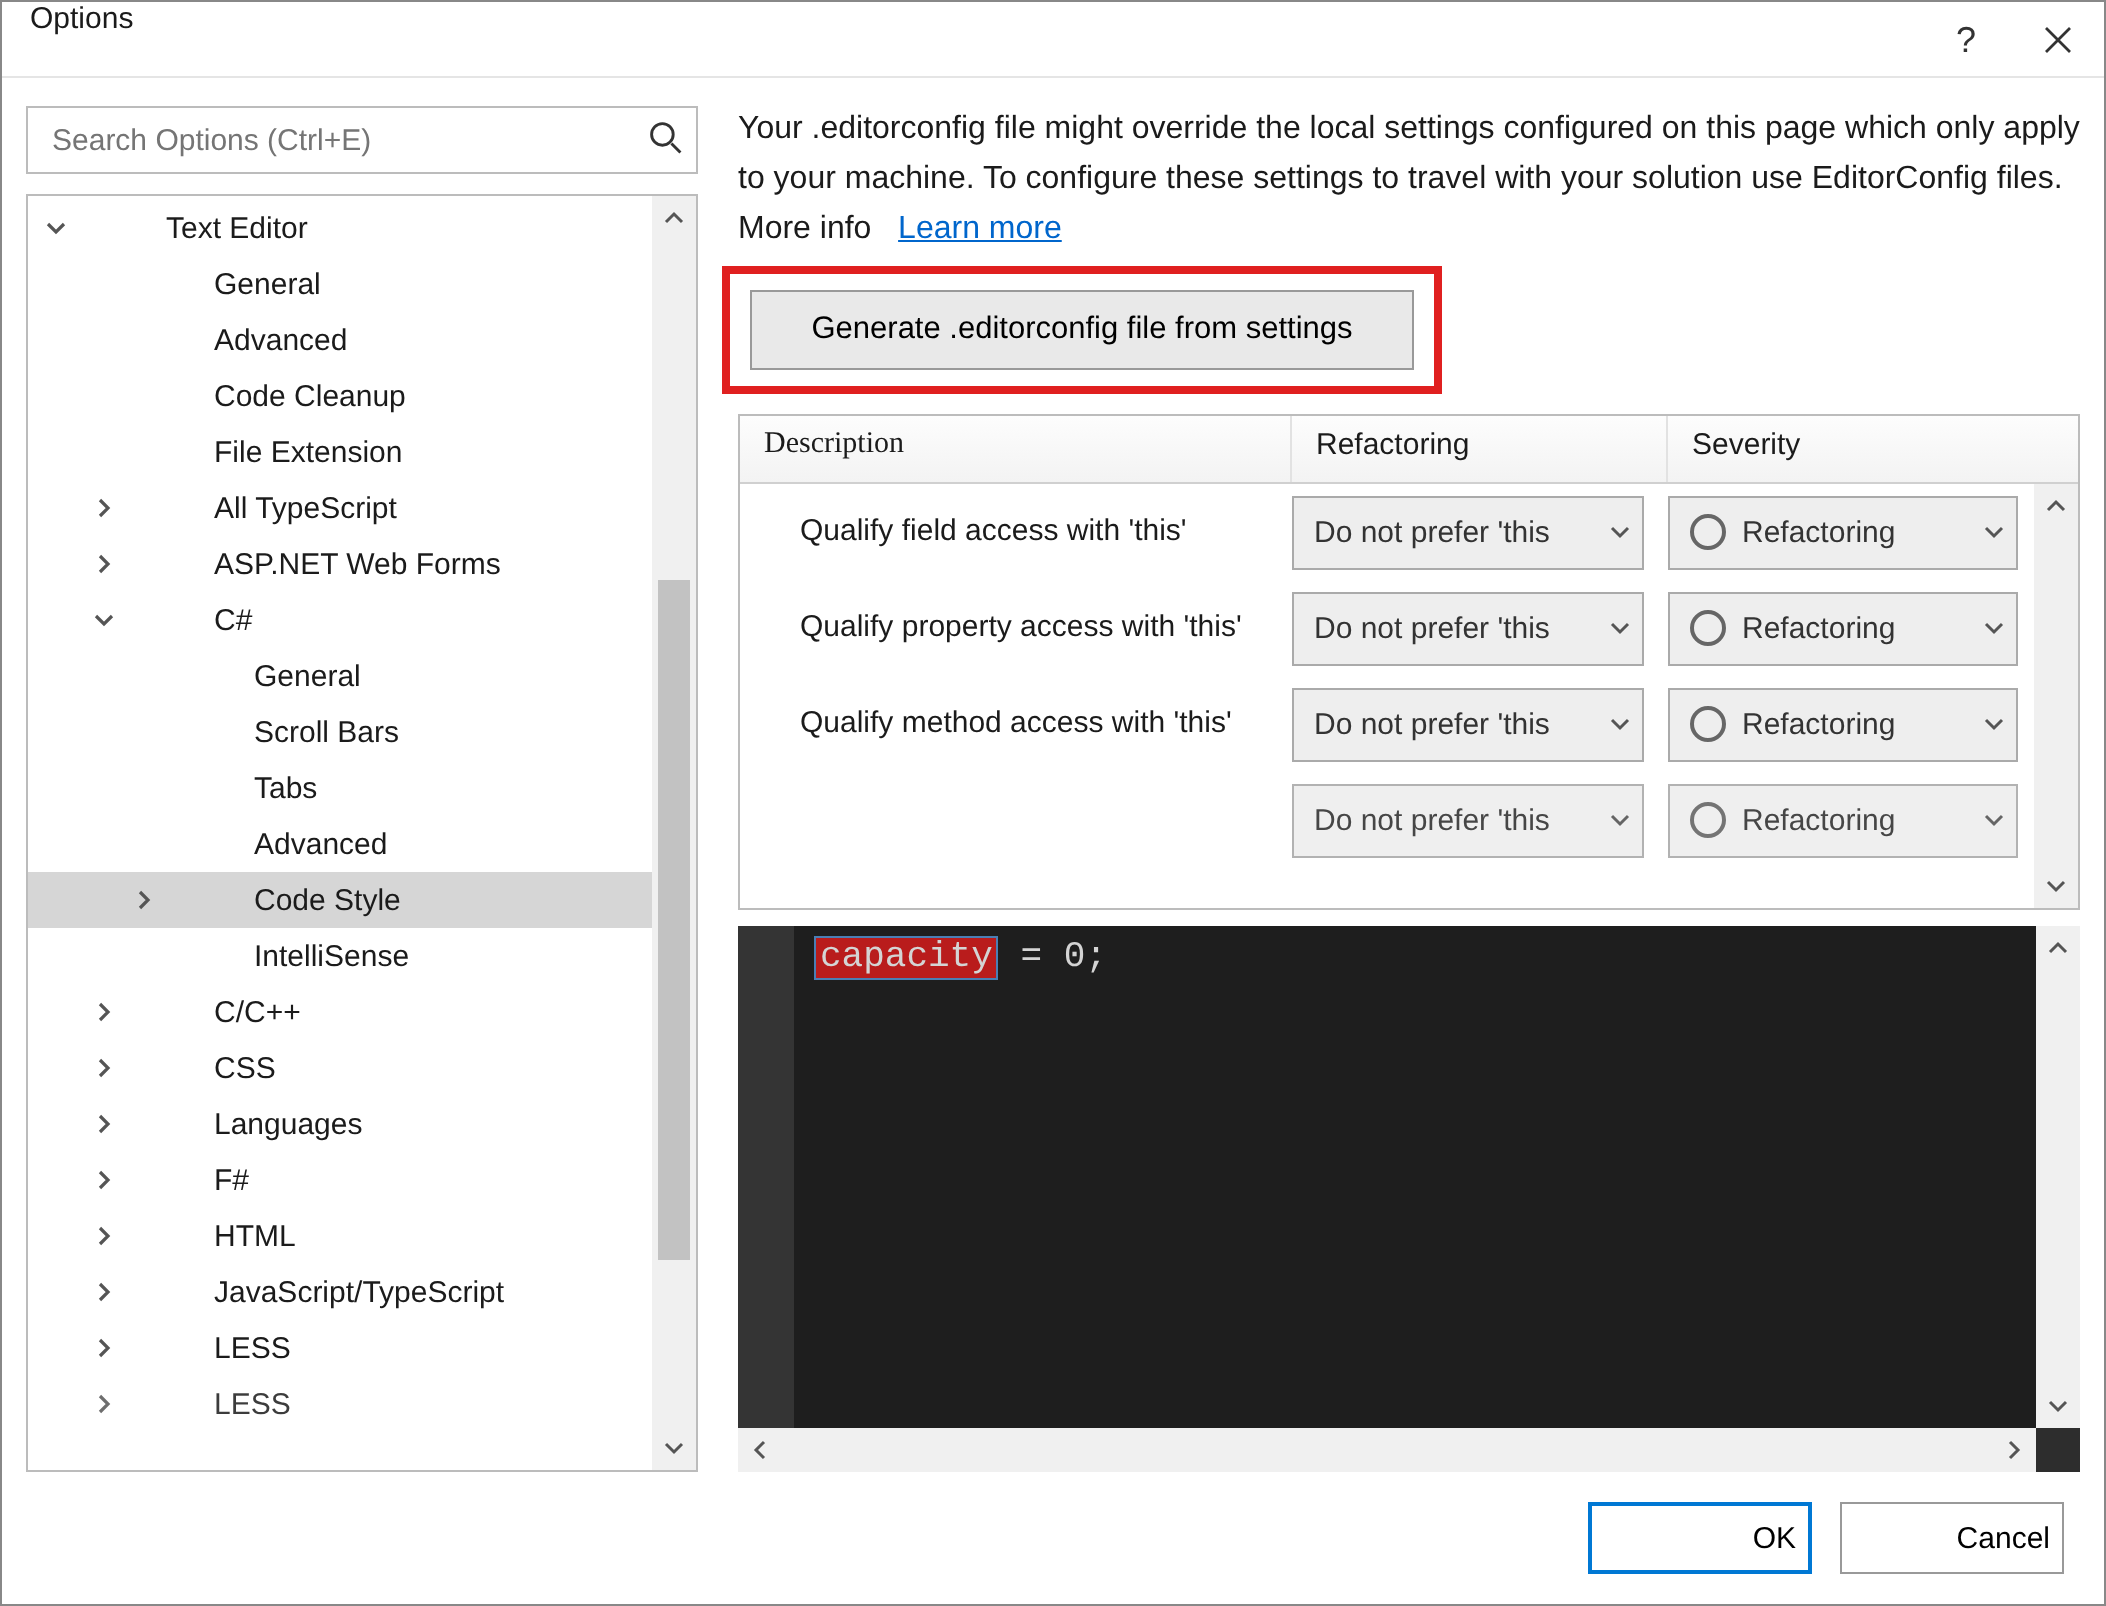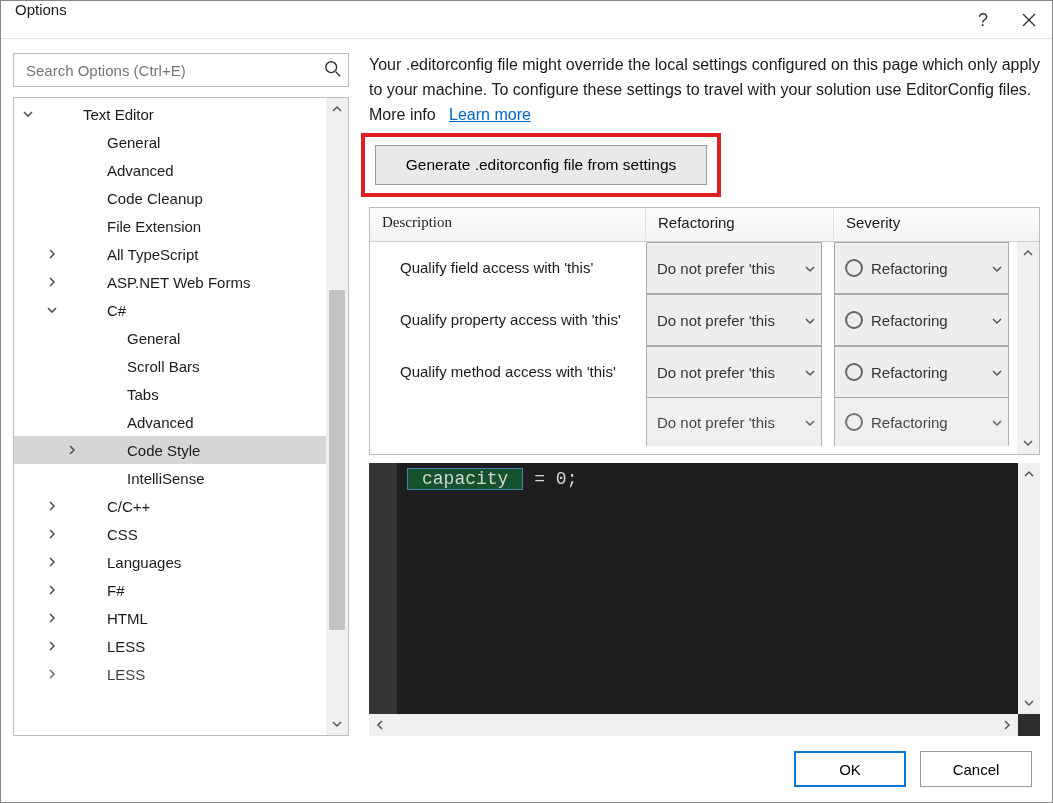--- a/index.html
+++ b/index.html
@@ -192,21 +192,21 @@
     padding: 4px 10px 4px 30px;
     line-height: 1.35;
   }
   .pref-row .desc.single { padding-top: 12px; padding-bottom: 12px; }
   .pref-row .dropdown, .pref-row .sev-dd {
     display: flex;
     align-items: center;
     justify-content: space-between;
     background: #eeeeee;
     border: 1px solid #aaa;
-    height: 52px;
+    height: 37px;
     padding: 0 6px 0 10px;
     font-size: 15px;
     color: #333;
   }
   .pref-row .pref-cell { width: 188px; padding-right: 12px; }
   .pref-row .sev-cell { flex:1; padding-right: 30px; }
   .sev-dd .circle {
     width: 18px; height: 18px; border-radius: 50%;
     border: 2px solid #666;
     margin-right: 8px;
@@ -237,23 +237,23 @@
   .code-main {
     position:absolute; left:28px; right:22px; top:0; bottom:22px;
     background:#1e1e1e;
     color:#d4d4d4;
     font-family: Consolas, "Courier New", monospace;
     font-size: 18px;
     padding: 6px 10px;
     overflow: hidden;
   }
   .code-main .sel {
-    background:#14532d;
+    background:#b91c1c;
     border:1px solid #4a7fb5;
-    padding: 0 14px;
+    padding: 0 2px;
   }
   .code-hsb {
     position:absolute; left:0; right:22px; bottom:0; height:22px;
     background:#f0f0f0;
     display:flex;
   }
   .code-hsb .arrow { width:22px; display:flex; align-items:center; justify-content:center; color:#555;}
   .code-hsb .track { flex:1; }
   .code-vsb {
     position:absolute; top:0; right:0; bottom:22px; width:22px;
@@ -277,20 +277,21 @@
     padding: 0 20px;
     background: #fff;
   }
   .footer button {
     width: 112px;
     height: 36px;
     font-size: 15px;
     background:#fff;
     border:1px solid #999;
     cursor:pointer;
+    text-align:right;
   }
   .footer button.primary {
     border:2px solid #0078d4;
   }
 
   
   .chev-down { fill:none; stroke:#555; stroke-width:1.6; }
   .chev-right { fill:none; stroke:#555; stroke-width:1.6; }
 </style>
 </head>
@@ -437,20 +438,28 @@
                 </svg>
               </span>
               <span>HTML</span>
             </div>
           <div class="tree-item ind2">
               <span class="expander">
                 <svg viewBox="0 0 10 10">
                   <path class="chev-right" d="M3 1 L7 5 L3 9"></path>
                 </svg>
               </span>
+              <span>JavaScript/TypeScript</span>
+            </div>
+          <div class="tree-item ind2">
+              <span class="expander">
+                <svg viewBox="0 0 10 10">
+                  <path class="chev-right" d="M3 1 L7 5 L3 9"></path>
+                </svg>
+              </span>
               <span>LESS</span>
             </div>
           <div class="tree-item ind2" style="opacity:.85">
               <span class="expander">
                 <svg viewBox="0 0 10 10">
                   <path class="chev-right" d="M3 1 L7 5 L3 9"></path>
                 </svg>
               </span>
               <span>LESS</span>
             </div>

